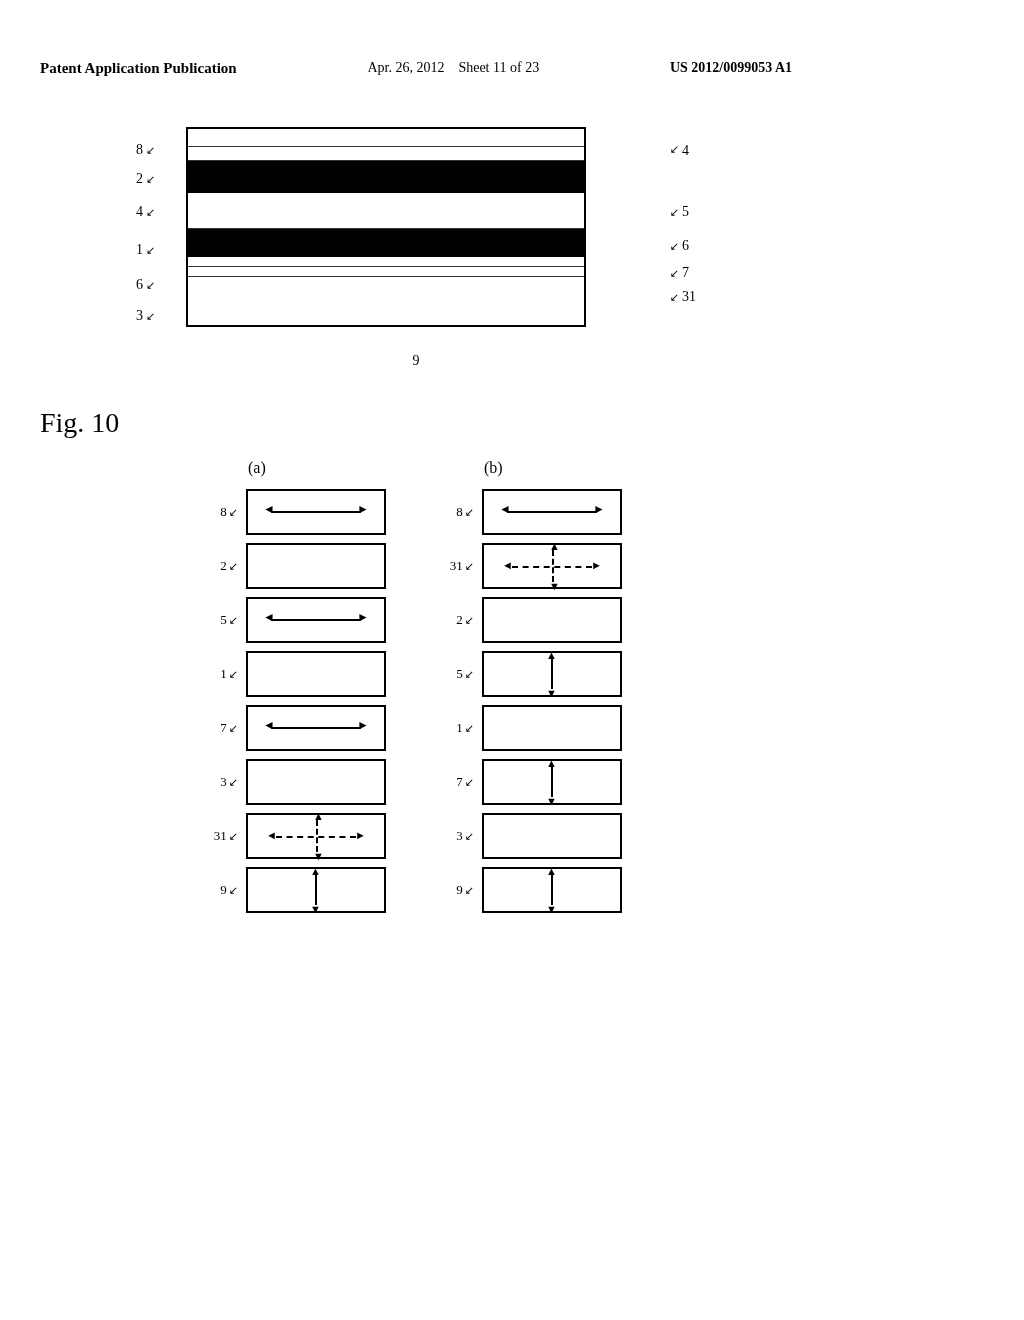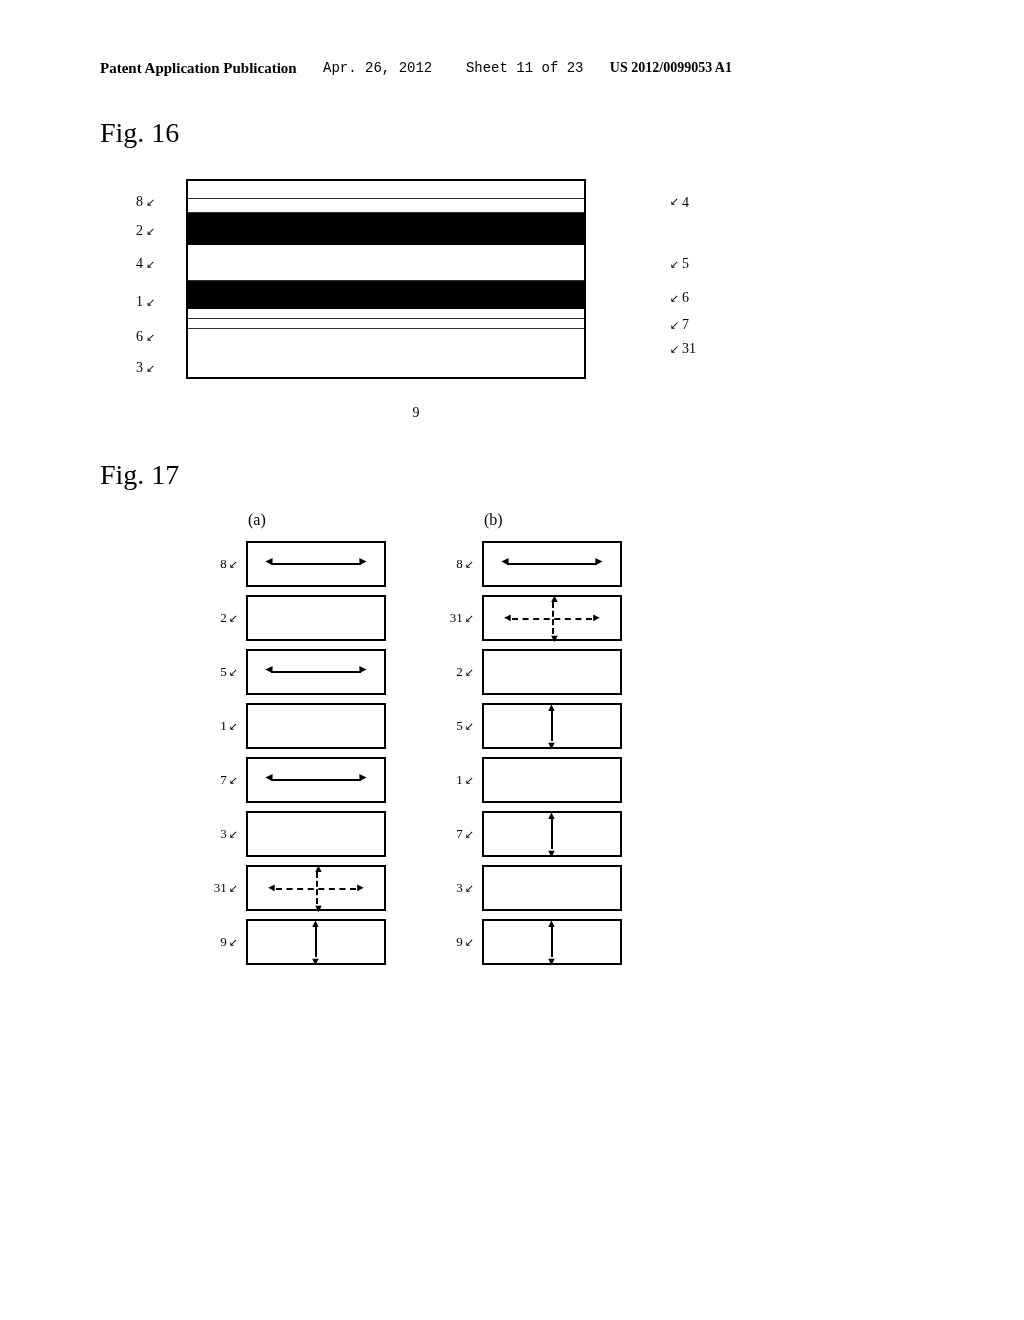--- a/index.html
+++ b/index.html
@@ -9,40 +9,39 @@
       width: 1024px;
       min-height: 1320px;
       position: relative;
       overflow-x: hidden;
     }
 
     .page {
       width: 832px;
       min-height: 1320px;
       background: #fff;
-      padding: 60px 100px;
+      padding: 60px 40px;
       position: relative;
     }
 
     
     .header {
       display: flex;
       justify-content: space-between;
       align-items: flex-start;
       margin-bottom: 40px;
       font-size: 14px;
     }
     .header-left {
       font-weight: bold;
       font-size: 15px;
     }
     .header-center {
       text-align: center;
       font-size: 14px;
-      font-family: Liberation Mono, monospace;
     }
     .header-right {
       font-size: 14px;
       font-weight: bold;
       text-align: center;
     }
 
     
     .fig-title {
       font-size: 28px;
@@ -151,21 +150,20 @@
 
   <div class="header">
     <div class="header-left">Patent Application Publication</div>
     <div class="header-center">
       <span>Apr. 26, 2012</span>&nbsp;&nbsp;&nbsp;
       <span>Sheet 11 of 23</span>
     </div>
     <div class="header-right">US 2012/0099053 A1</div>
   </div>
 
-  <div class="fig-title">Fig. 16</div>
 
   <div class="fig16-container">
     <div style="position:relative; width:560px; height:230px;">
 
       <div style="position:absolute; left:0; top:18px; font-size:14px; display:flex; flex-direction:column; gap:0;">
         <div style="display:flex;align-items:center;gap:3px;height:30px;">
           <span>8</span>
             <span style="font-size:11px;">↙</span>
         </div>
         <div style="display:flex;align-items:center;gap:3px;height:28px;">
@@ -227,21 +225,21 @@
         <div style="display:flex;align-items:center;gap:3px;height:24px;">
           <span style="font-size:11px;">↙</span>
             <span>31</span>
         </div>
       </div>
 
       <div style="position:absolute; bottom:-22px; left:50%; transform:translateX(-50%); font-size:14px;">9</div>
     </div>
   </div>
 
-  <div class="fig-title" style="margin-top:60px;">Fig. 17</div>
+  <div class="fig-title" style="margin-top:60px;">Fig. 10</div>
 
   <div class="fig17-container">
     <div class="fig17-diagram">
 
       <div class="fig17-col">
         <div style="font-size:16px; margin-left:38px; margin-bottom:4px;">(a)</div>
 
         <div class="fig17-row">
           <div class="fig17-label">8 <span style="font-size:11px;">↙</span></div>
           <div class="fig17-box">

